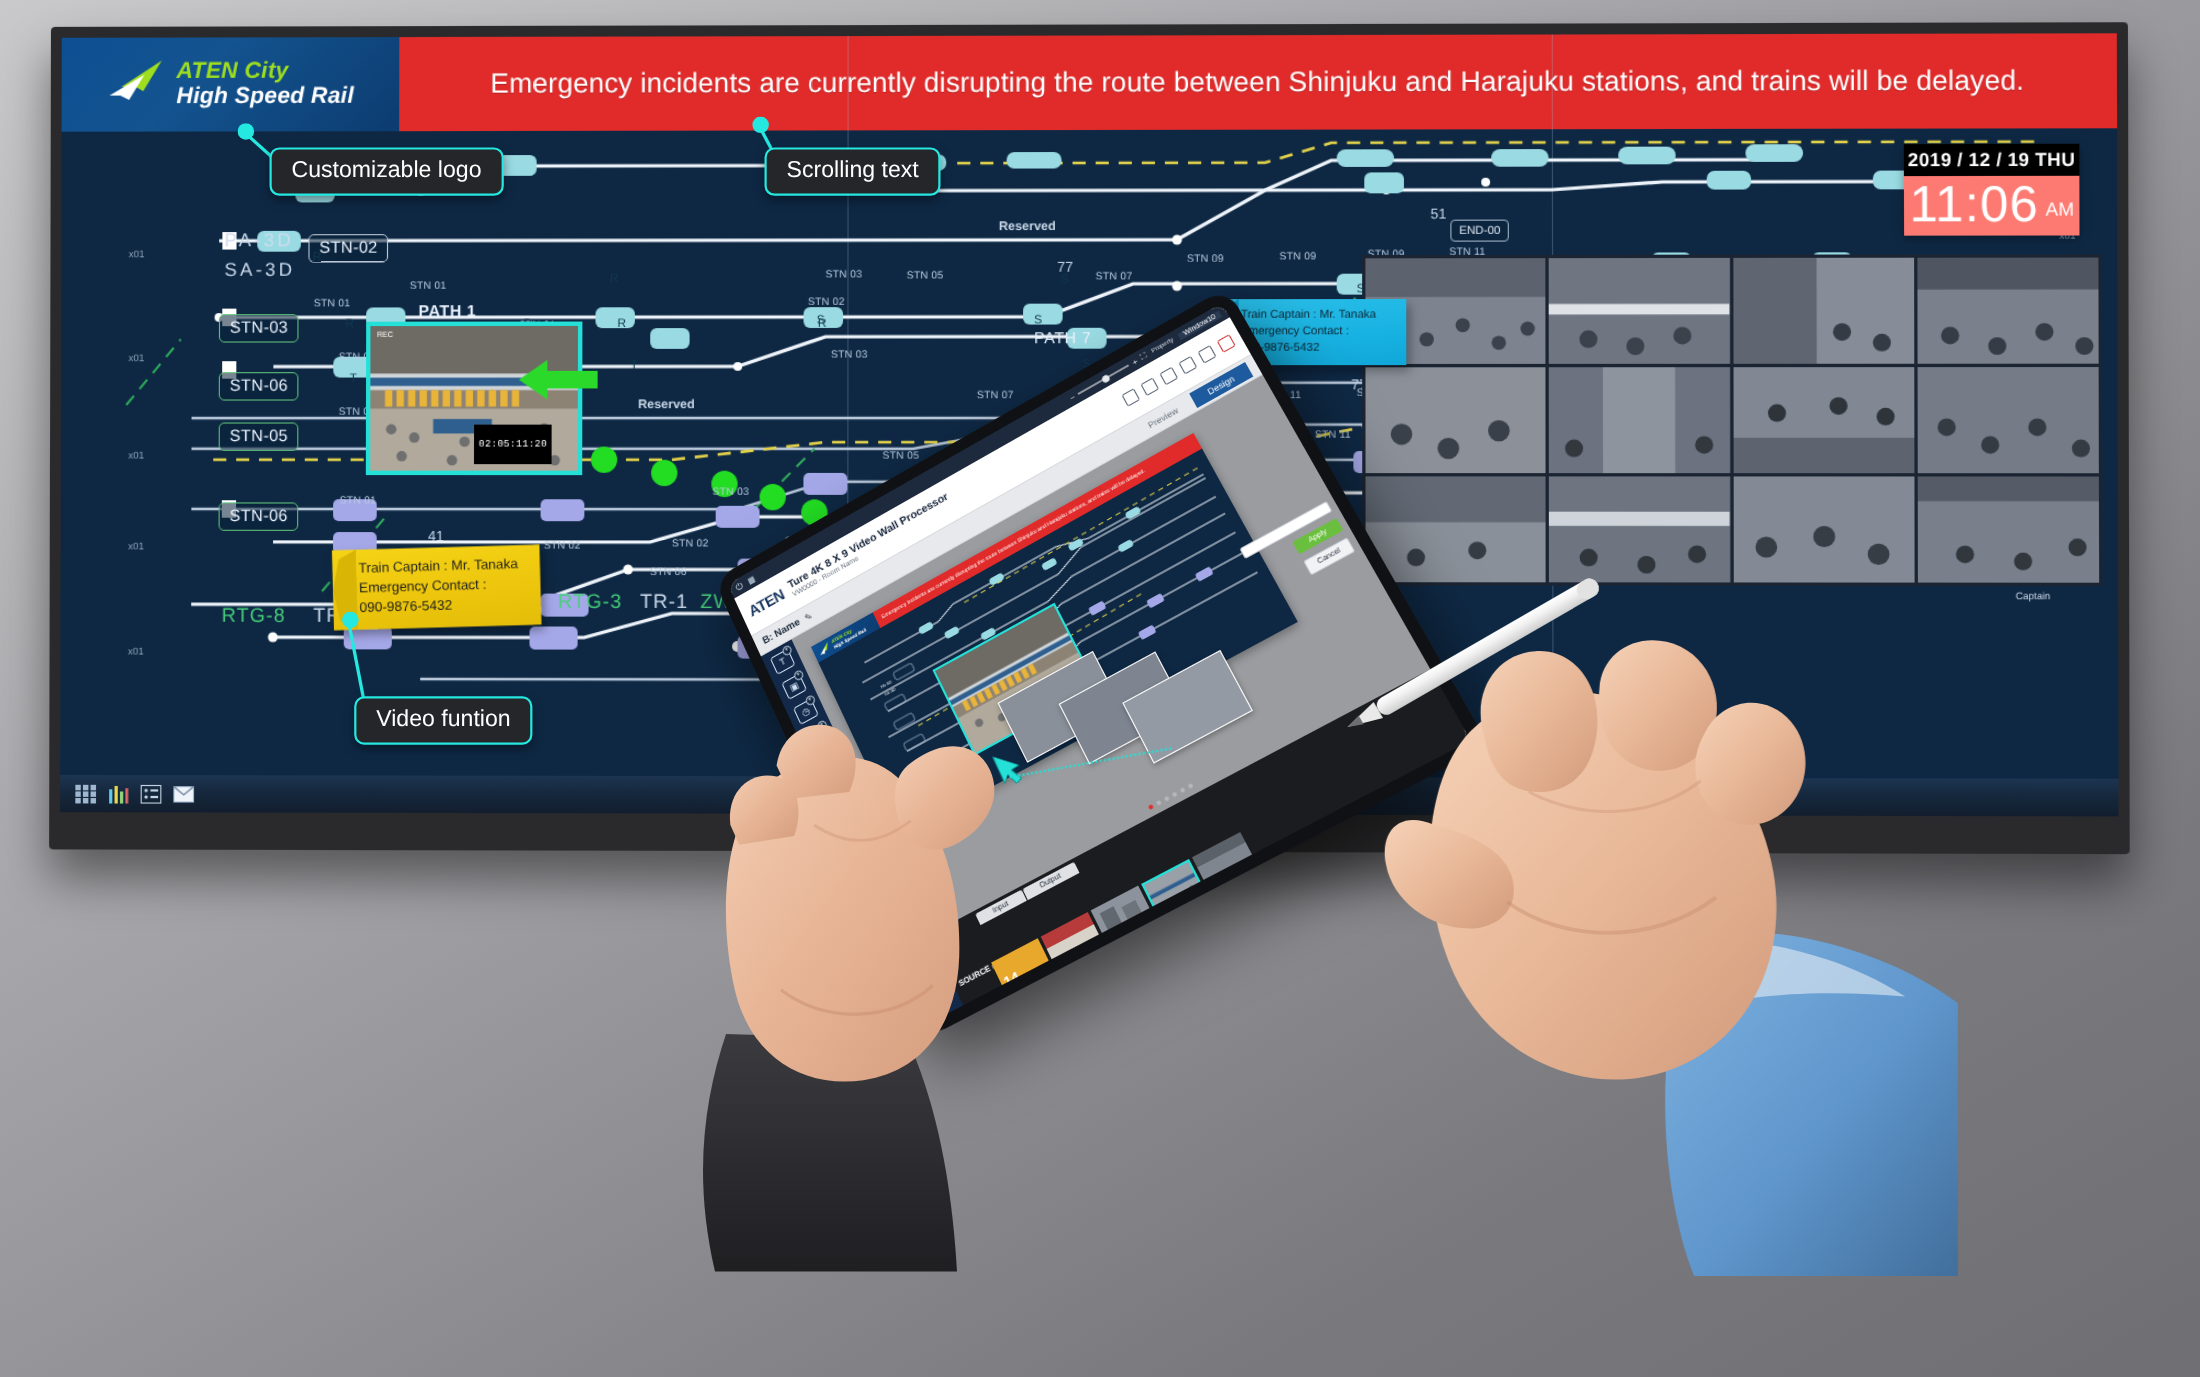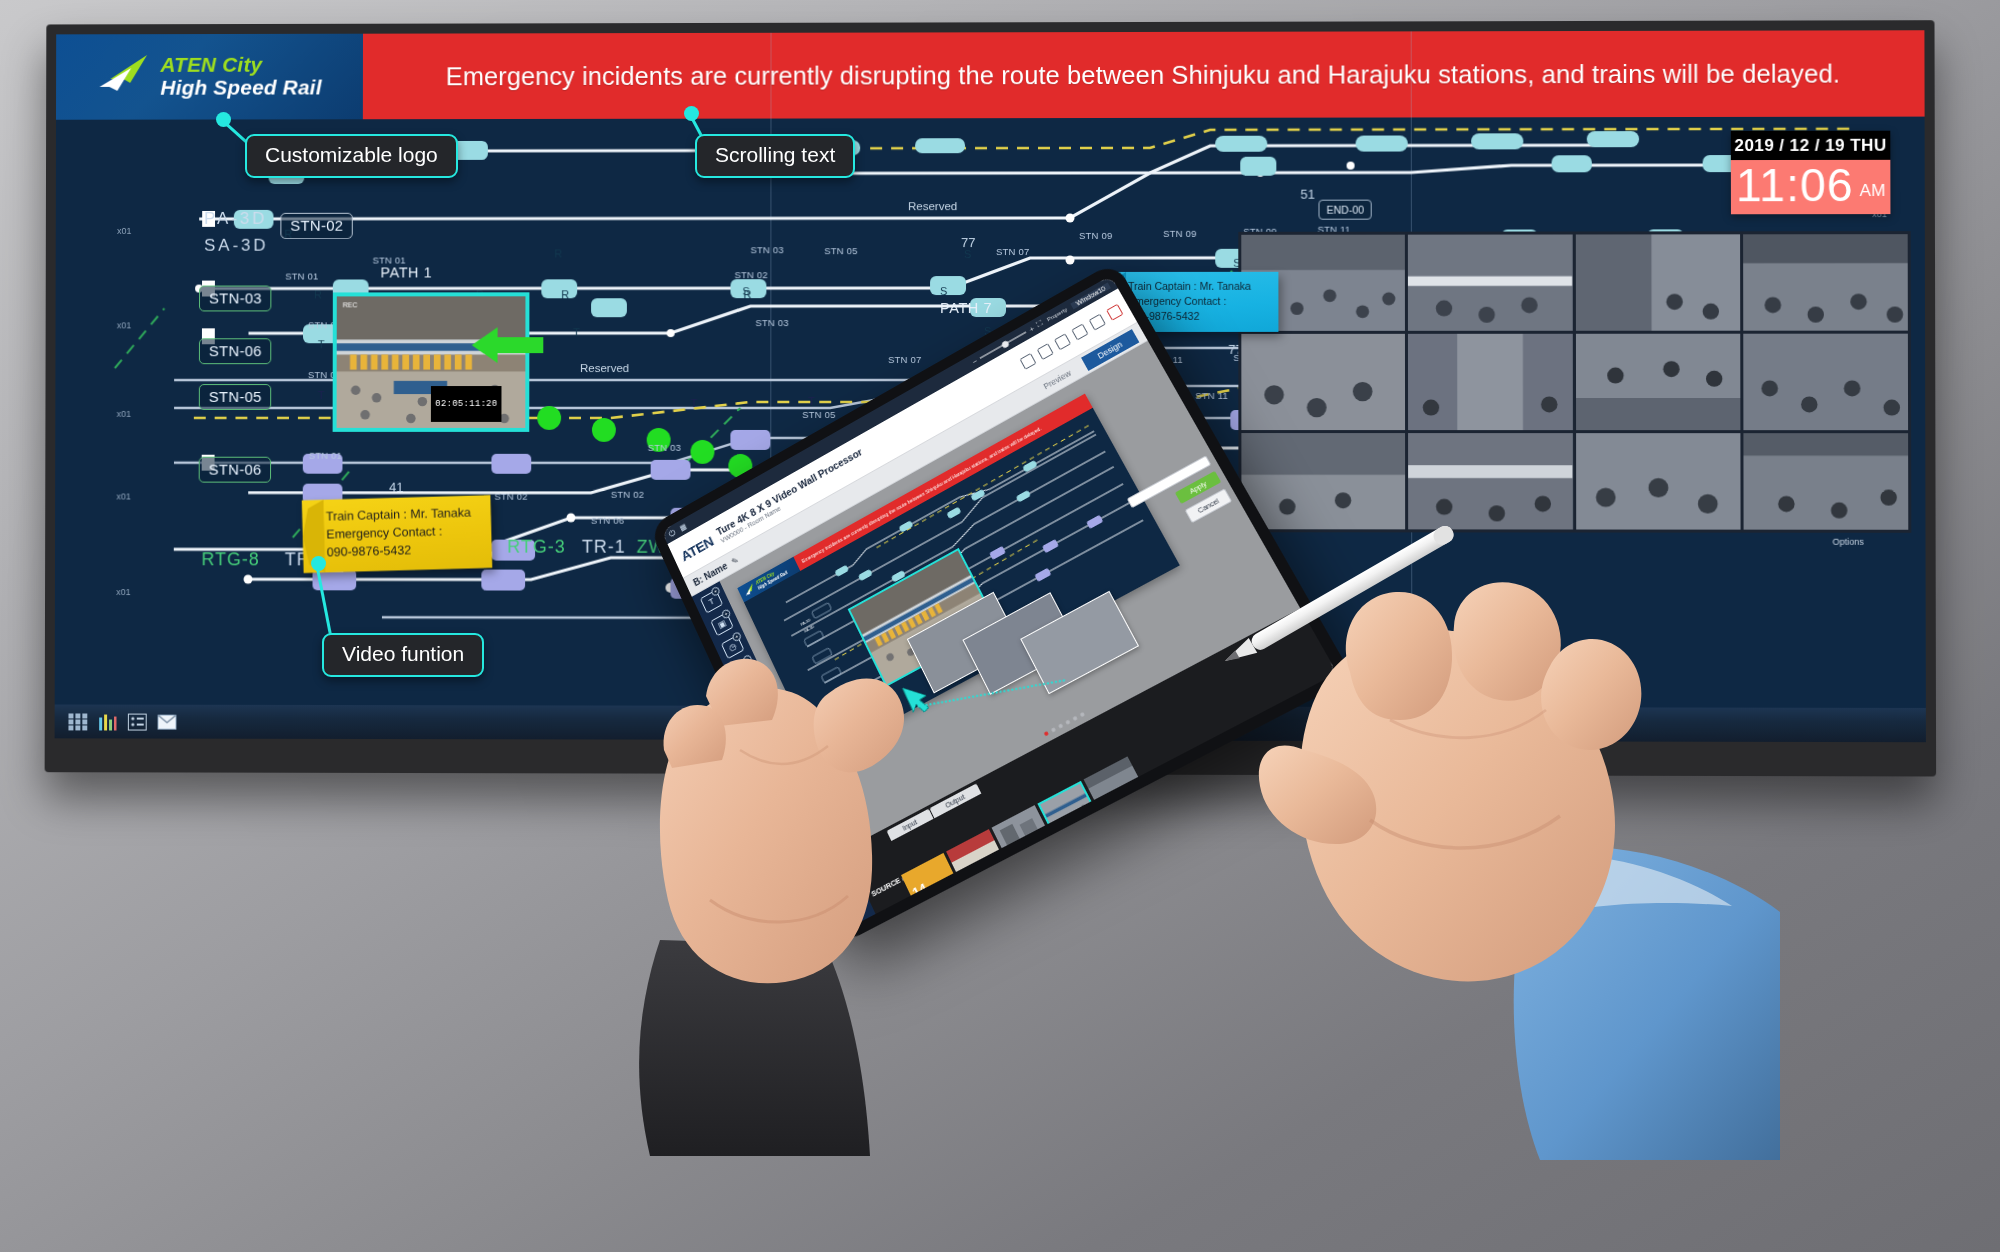--- a/index.html
+++ b/index.html
@@ -65,21 +65,21 @@
     background:rgba(10,32,56,.55);
   }
   .stn-badge.grey { border-color:#b9c7d6; }
   .end-badge {
     position:absolute; border:1.4px solid #9fb2c6; border-radius:4px;
     color:#dde8f4; font-size:10.5px; padding:3px 7px; background:rgba(10,32,56,.4);
   }
   .small-lbl { position:absolute; color:#b9cbe0; font-size:9.5px; letter-spacing:.2px; white-space:nowrap;}
   .path-lbl  { position:absolute; color:#e8f1fb; font-size:14.5px; letter-spacing:.6px; white-space:nowrap;}
   .num-lbl   { position:absolute; color:#c2d4e6; font-size:13px; white-space:nowrap;}
-  .rsv-lbl   { position:absolute; color:#c9d9e8; font-size:11.5px; white-space:nowrap;}
+  .rsv-lbl   { position:absolute; color:#c9d9e8; font-size:11.5px; white-space:nowrap;font-weight:bold;}
   .pa-lbl    { position:absolute; color:#cddced; font-size:17px; letter-spacing:3px; white-space:nowrap;}
   .rtg-lbl   { position:absolute; color:#46cf7a; font-size:18px; letter-spacing:1px; white-space:nowrap;}
   .tr-lbl    { position:absolute; color:#cddced; font-size:18px; letter-spacing:1px; white-space:nowrap;}
   .trg-lbl   { position:absolute; color:#5d9fe0; font-size:26px; font-weight:bold; letter-spacing:.5px; white-space:nowrap;}
   .x01-lbl   { position:absolute; color:#8fa4bb; font-size:9px; white-space:nowrap;}
 
   
   .camfeed {
     position:absolute; border:4px solid #25e0d7; overflow:hidden;
     background:#6c6257;
@@ -363,21 +363,21 @@
     <div class="stn-badge" style="left:145px; top:306px;">STN-06</div>
     <div class="stn-badge" style="left:145px; top:352px;">STN-05</div>
     <div class="stn-badge" style="left:145px; top:425px;">STN-06</div>
 
     <div class="end-badge" style="left:1268px; top:168px;">END-00</div>
     <div class="end-badge" style="left:1397px; top:222px;">END-03</div>
 
     <div class="pa-lbl" style="left:150px; top:176px;">PA-3D</div>
     <div class="pa-lbl" style="left:150px; top:203px;">SA-3D</div>
 
-    <div class="path-lbl" style="left:328px; top:232px;">PATH 1</div>
+    <div class="path-lbl" style="left:328px; top:243px;font-weight:bold;">PATH 1</div>
     <div class="path-lbl" style="left:890px; top:268px;">PATH 7</div>
     <div class="path-lbl" style="left:800px; top:378px;">PATH 3</div>
     <div class="path-lbl" style="left:860px; top:421px;">PATH 5</div>
     <div class="path-lbl" style="left:1300px; top:203px; font-size:12.5px;">PATH 1.1</div>
 
     <div class="rsv-lbl" style="left:858px; top:168px;">Reserved</div>
     <div class="rsv-lbl" style="left:529px; top:330px;">Reserved</div>
 
     <div class="num-lbl" style="left:1250px; top:155px;">51</div>
     <div class="num-lbl" style="left:310px; top:277px;">51</div>
@@ -600,21 +600,21 @@
       <div class="camcell"><svg width="100%" height="100%" viewBox="0 0 100 60" preserveAspectRatio="none">
             <rect width="100" height="60" fill="#79808b"></rect>
             <rect y="0" width="100" height="14" fill="#555c67"></rect>
             <g fill="#32373e">
               <circle cx="26" cy="44" r="5"></circle>
               <circle cx="58" cy="48" r="5"></circle>
               <circle cx="88" cy="40" r="5"></circle>
             </g>
           </svg></div>
     </div>
-    <div class="optionsbtn" style="left:1778px; top:504px;">Options</div>
+    <div class="optionsbtn" style="left:1778px; top:504px;">Captain</div>
 
     <div class="memo yellow" style="left:250px; top:466px; width:190px; transform:rotate(-1.6deg);">
       <div class="curl">
         <svg width="22" height="100%" viewBox="0 0 22 60" preserveAspectRatio="none">
             <path d="M22 0 L6 7 L0 30 L6 53 L22 60 Z" fill="#d9b506"></path>
           </svg>
       </div>
       <div>Train Captain :  Mr. Tanaka</div>
       <div>Emergency Contact :</div>
       <div>090-9876-5432</div>

